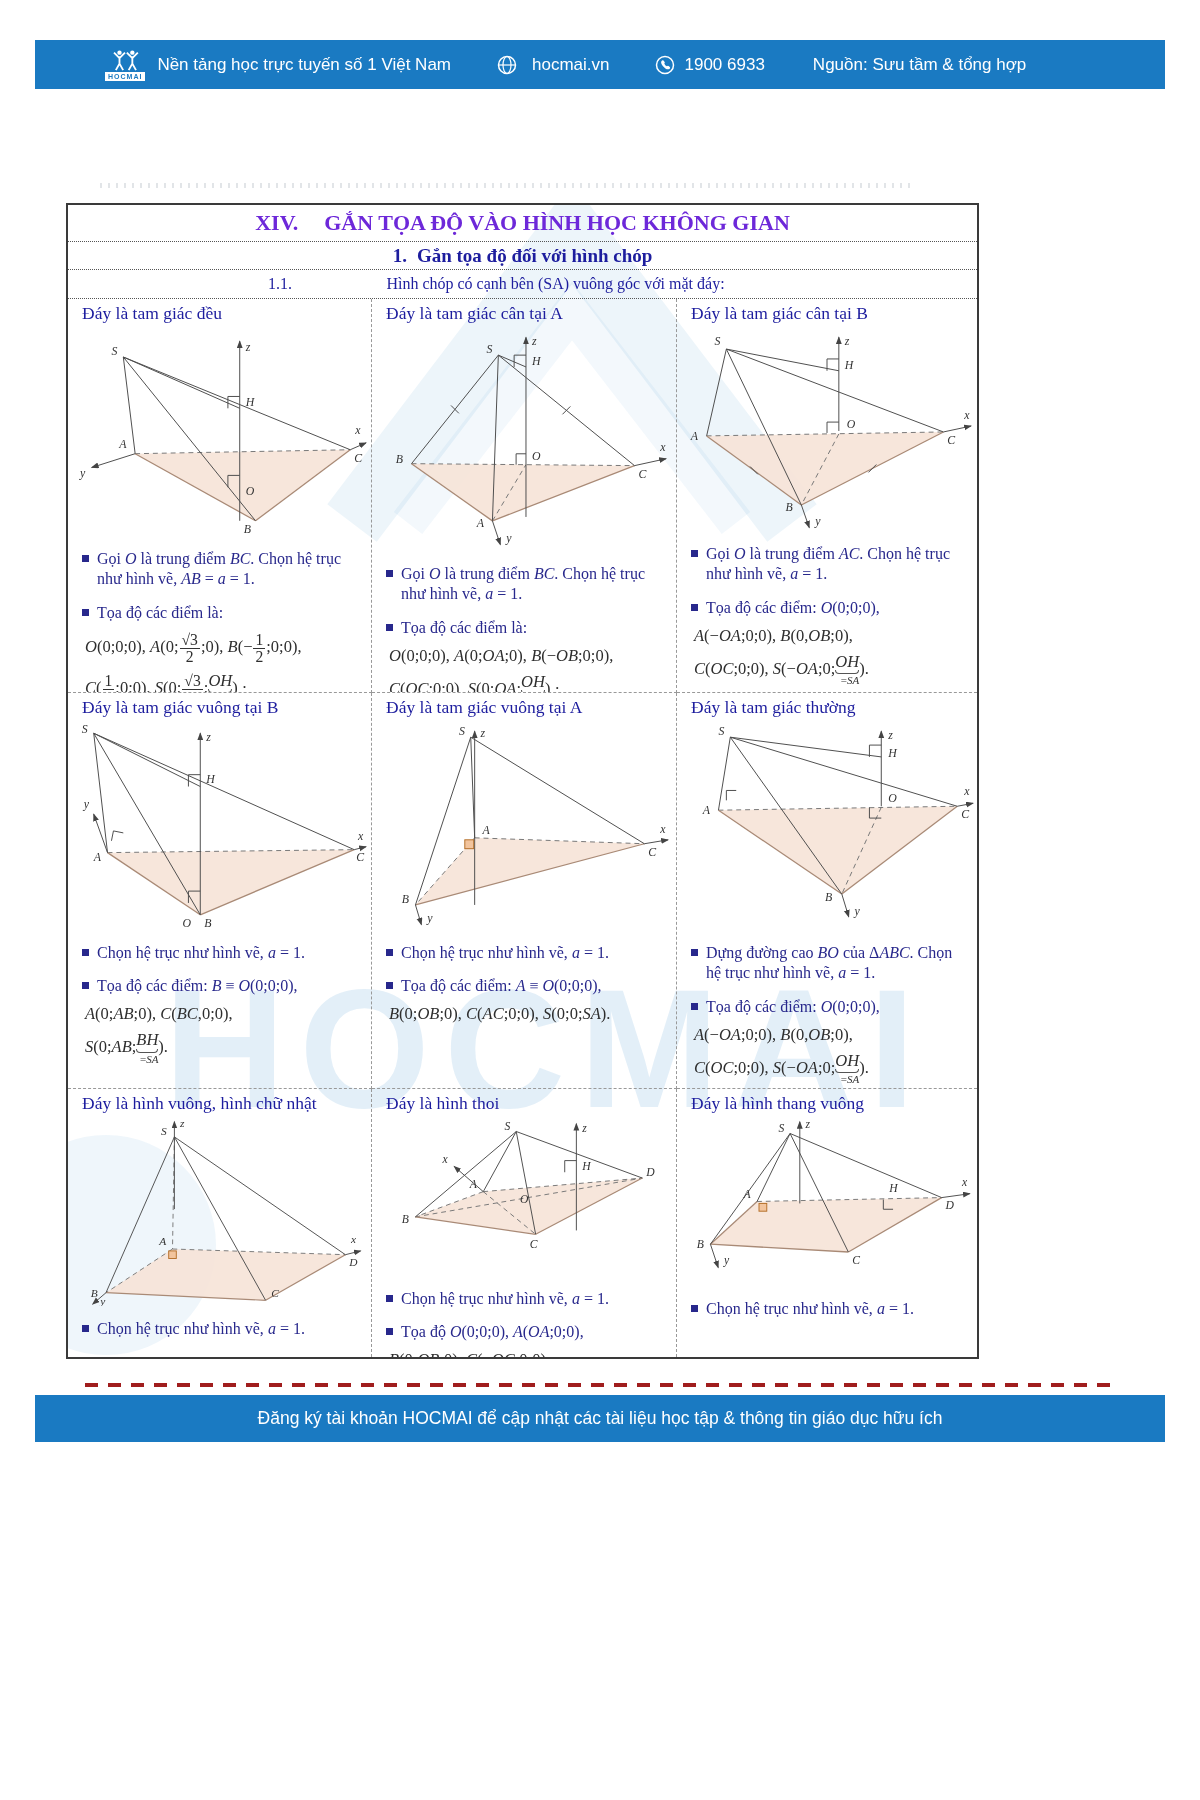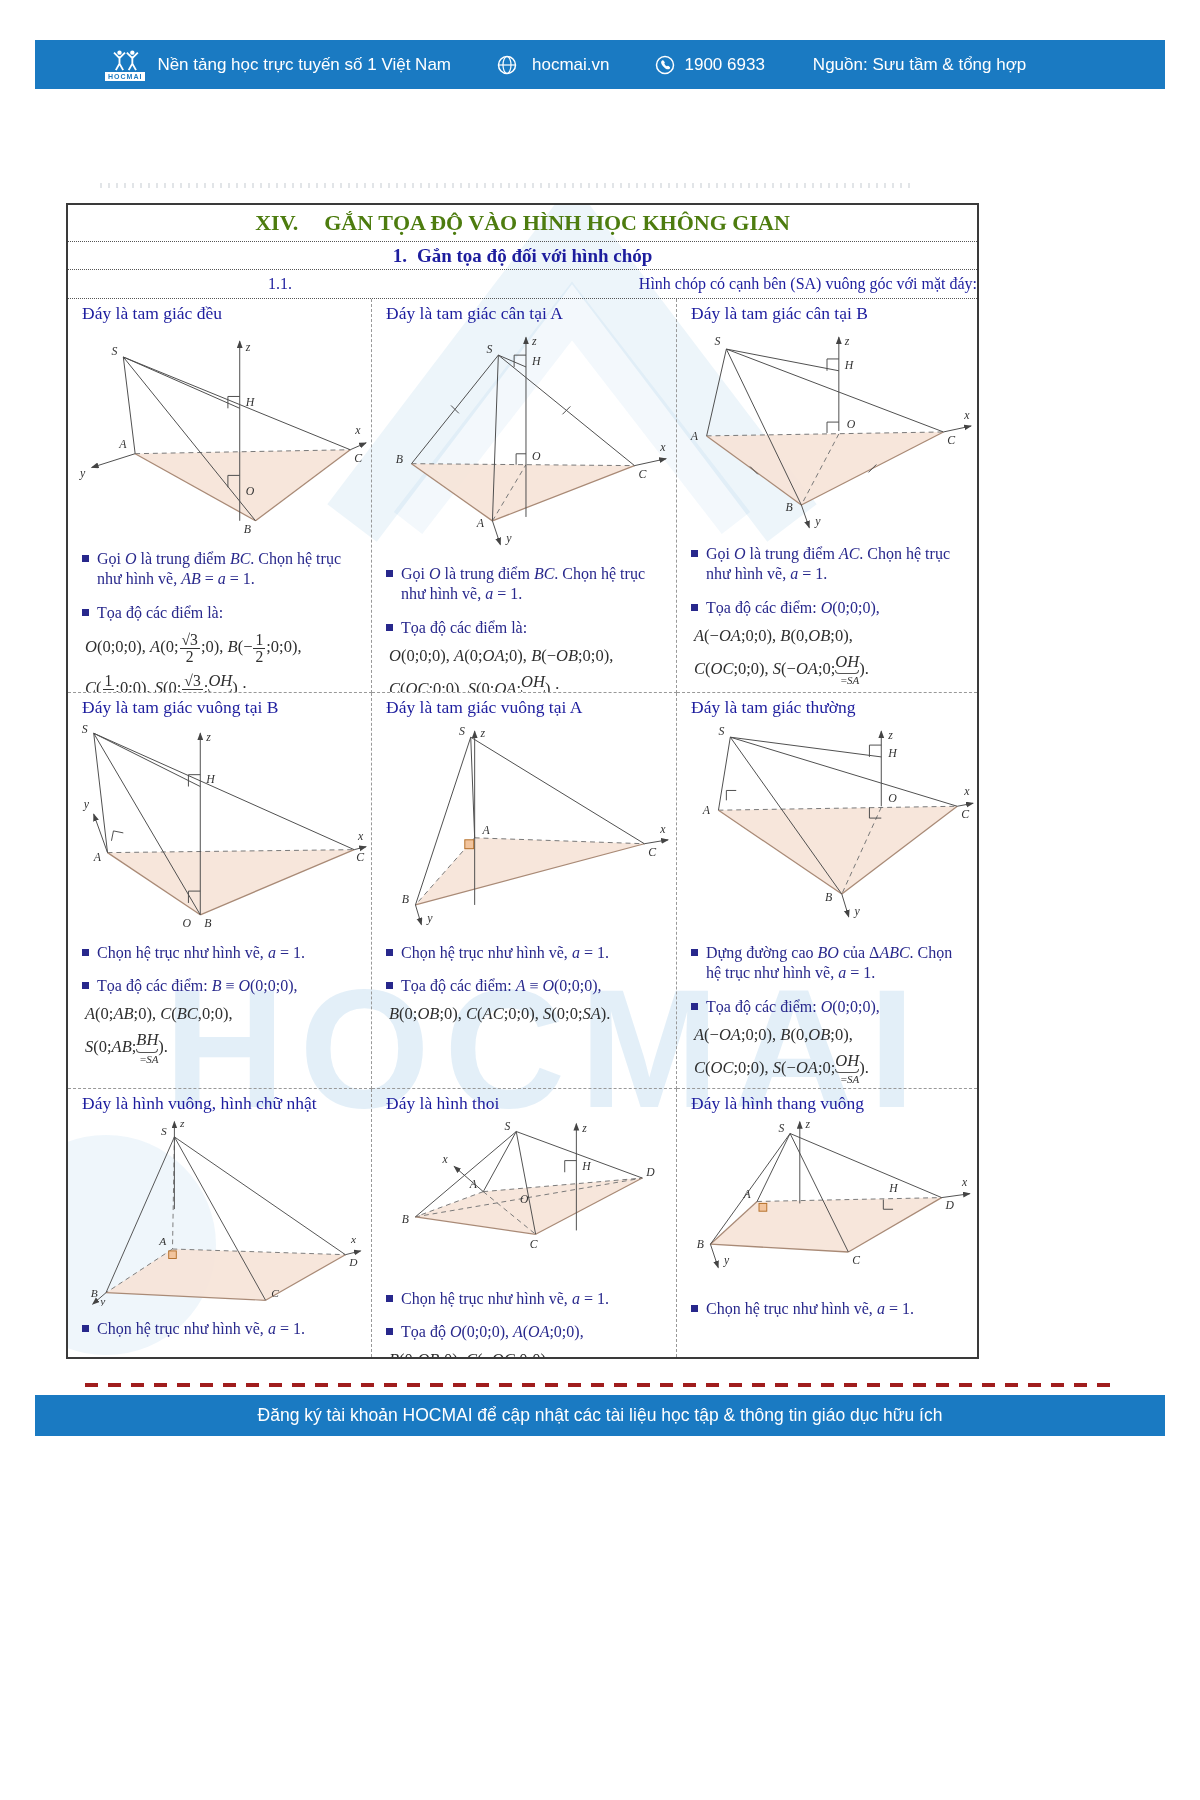--- a/index.html
+++ b/index.html
@@ -10,41 +10,41 @@
           display:flex;align-items:center;color:#fff}
   .logo{margin-left:70px;display:flex;flex-direction:column;align-items:center;gap:1px}
   .logo-box{background:#fff;color:#1a7ac2;font-size:7px;font-weight:bold;letter-spacing:1px;
             padding:1px 3px;line-height:1}
   .tagline{margin-left:12px;font-size:17px}
   .globe{margin-left:45px}
   .site{margin-left:14px;font-size:17px}
   .phoneicon{margin-left:45px}
   .phone{margin-left:8px;font-size:17px}
   .source{margin-left:48px;font-size:17px}
-  .bottombar{position:absolute;left:35px;top:1395px;width:1130px;height:41px;background:#1a7ac2;
+  .bottombar{position:absolute;left:35px;top:1395px;width:1130px;height:47px;background:#1a7ac2;
              color:#fff;display:flex;align-items:center;justify-content:center;font-size:17.5px}
   
   .artifact{position:absolute;left:100px;top:183px;width:810px;height:5px;opacity:.4;
             background:repeating-linear-gradient(90deg,rgba(110,125,140,.5) 0 2px,transparent 2px 8px)}
   .red-dash{position:absolute;left:85px;top:1383px;width:1030px;height:4px;
             background:repeating-linear-gradient(90deg,#a01d1d 0 13px,transparent 13px 23px)}
   
   .doc{position:absolute;left:66px;top:203px;width:913px;height:1156px;border:2px solid #3a3a3a;
        background:#fff;font-family:"Liberation Serif",serif;box-sizing:border-box}
   .doc *{box-sizing:border-box}
   .wm{position:absolute;left:0;top:0;z-index:0;pointer-events:none}
   .rows{position:relative;z-index:1}
   .row-xiv{height:37px;border-bottom:1px dotted #555;display:flex;align-items:center;
-           justify-content:center;gap:26px;color:#4d7c0f;font-weight:bold;font-size:22px}
+           justify-content:center;gap:26px;color:#6d28d9;font-weight:bold;font-size:22px}
   .row-sub1{height:28px;border-bottom:1px dotted #555;display:flex;align-items:center;
             justify-content:center;gap:10px;color:#1d1d9e;font-weight:bold;font-size:19px}
   .row-sub2{height:29px;border-bottom:1px dotted #555;display:flex;align-items:center;
             position:relative;color:#1d1d9e;font-weight:normal;font-size:16px}
   .row-sub2 .no{position:absolute;left:200px}
-  .row-sub2 .tt{flex:1;text-align:right;padding-left:66px}
+  .row-sub2 .tt{flex:1;text-align:center;padding-left:66px}
   .grid{display:grid;grid-template-columns:304px 305px 300px;grid-template-rows:394px 396px 268px}
   .cell{border-right:1px dashed #999;border-bottom:1px dashed #999;overflow:hidden}
   .cell:nth-child(3n){border-right:none}
   .cell:nth-child(n+7){border-bottom:none}
   .cell-title{color:#1d1d9e;font-weight:normal;font-size:17.5px;text-align:left;
               padding:3px 14px 0;line-height:1.35}
   .diag{display:block;margin:0 auto}
   .bullets{list-style:none;margin:4px 8px 0 12px;padding:0;color:#28288c;font-size:16px;line-height:1.3}
   .bullets li{position:relative;padding-left:17px;margin-top:13px}
   .bullets li::before{content:"";position:absolute;left:2px;top:6px;width:7px;height:7px;background:#28288c}

